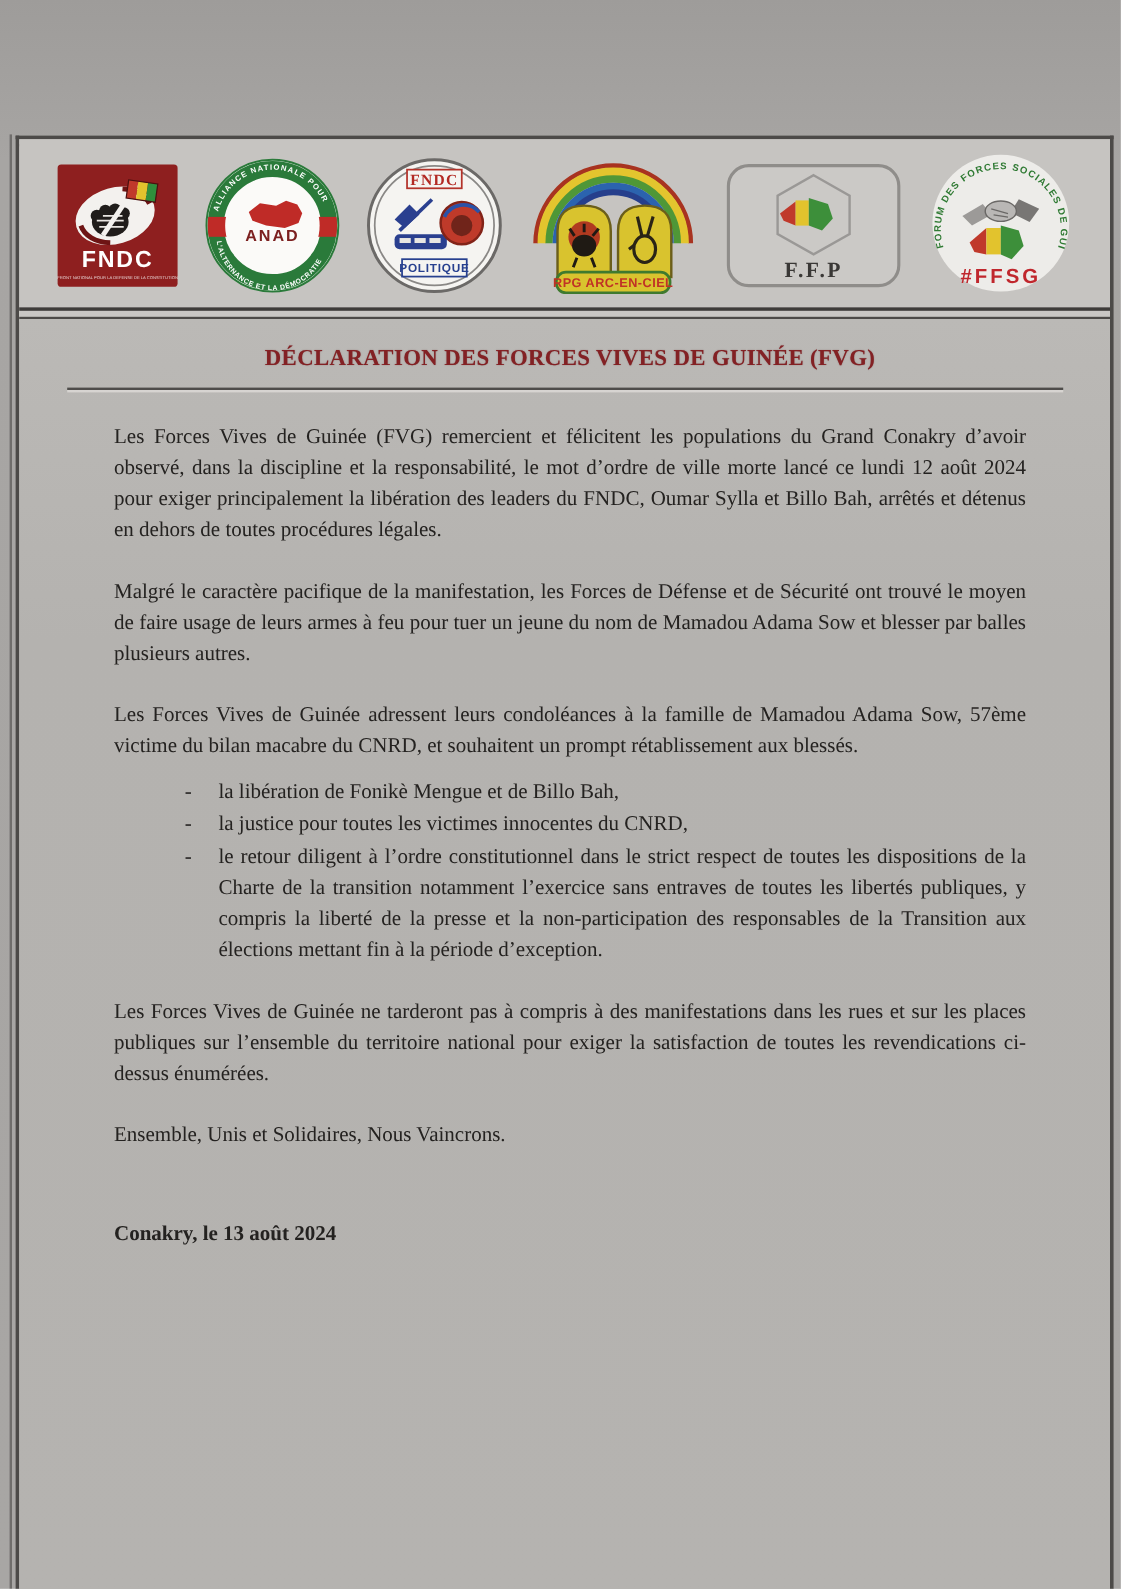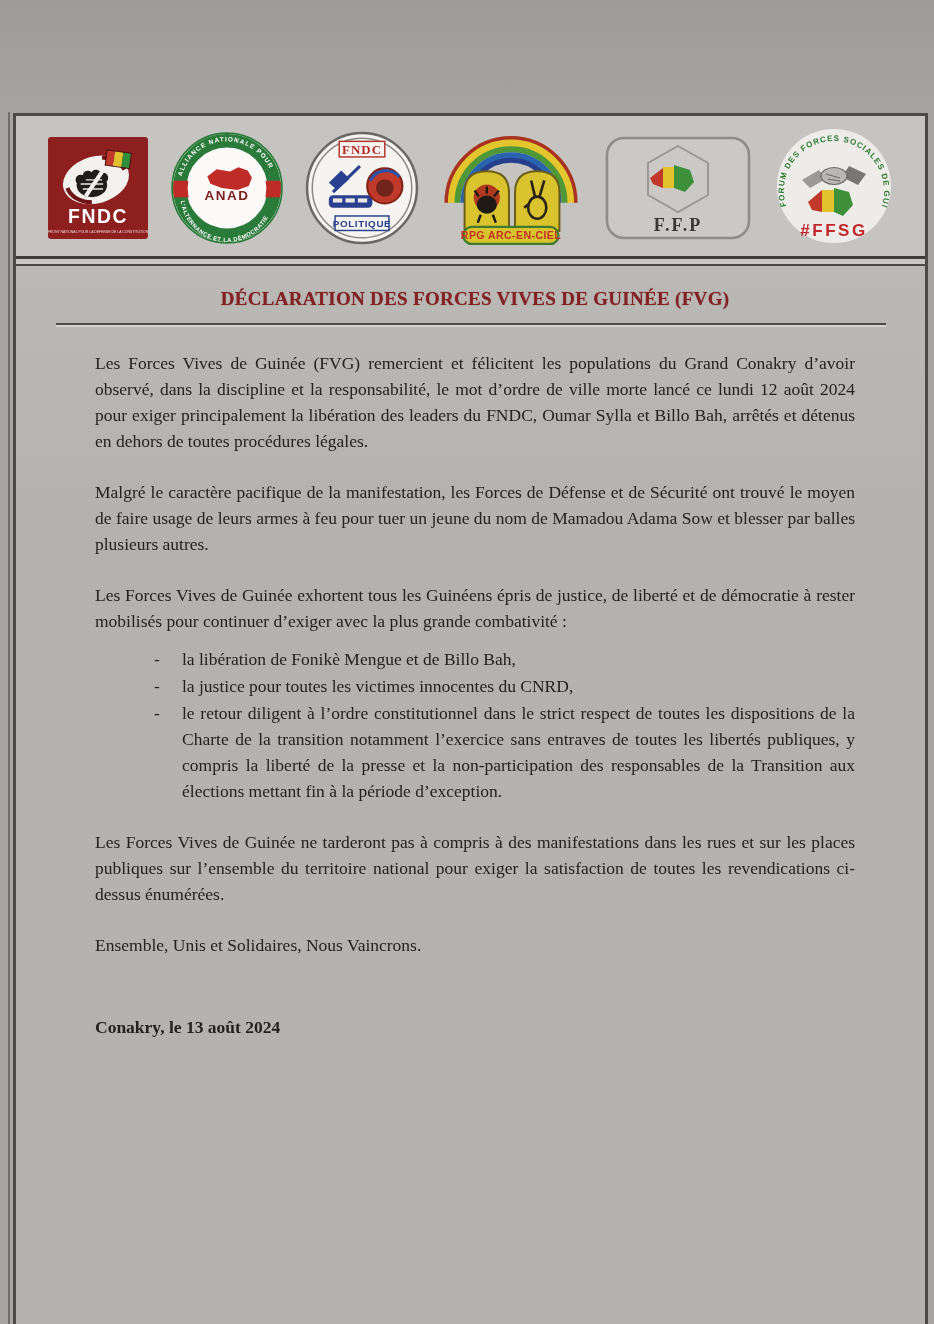--- a/index.html
+++ b/index.html
@@ -201,21 +201,21 @@
     </div>
 
     <div class="strip-divider"></div>
 
     <div class="doc-body">
       <h1 class="doc-title">DÉCLARATION DES FORCES VIVES DE GUINÉE (FVG)</h1>
       <div class="title-rule"></div>
 
       <p class="para">Les Forces Vives de Guinée (FVG) remercient et félicitent les populations du Grand Conakry d’avoir observé, dans la discipline et la responsabilité, le mot d’ordre de ville morte lancé ce lundi 12 août 2024 pour exiger principalement la libération des leaders du FNDC, Oumar Sylla et Billo Bah, arrêtés et détenus en dehors de toutes procédures légales.</p>
       <p class="para bold">Malgré le caractère pacifique de la manifestation, les Forces de Défense et de Sécurité ont trouvé le moyen de faire usage de leurs armes à feu pour tuer un jeune du nom de Mamadou Adama Sow et blesser par balles plusieurs autres.</p>
-      <p class="para bold">Les Forces Vives de Guinée exhortent tous les Guinéens épris de justice, de liberté et de démocratie à rester mobilisés pour continuer d’exiger avec la plus grande combativité :</p>
+      <p class="para">Les Forces Vives de Guinée adressent leurs condoléances à la famille de Mamadou Adama Sow, 57ème victime du bilan macabre du CNRD, et souhaitent un prompt rétablissement aux blessés.</p>
 
       <ul class="demands">
         <li>
           <span class="dash">-</span>
           <span>la libération de Fonikè Mengue et de Billo Bah,</span>
         </li>
         <li>
           <span class="dash">-</span>
           <span>la justice pour toutes les victimes innocentes du CNRD,</span>
         </li>

